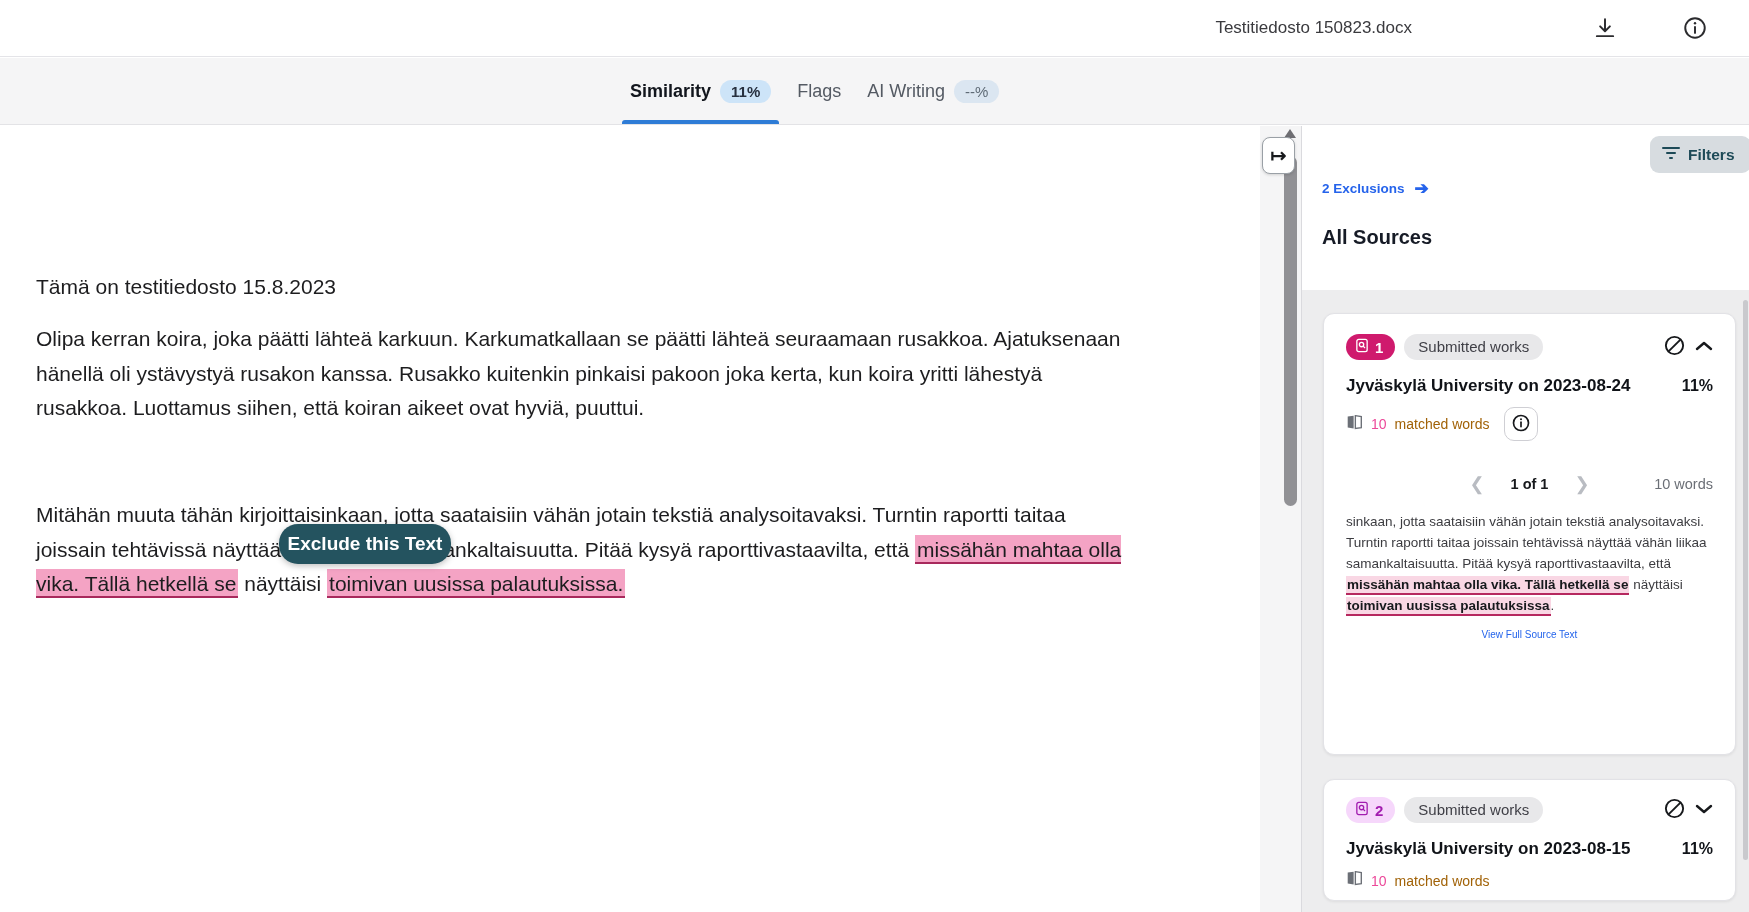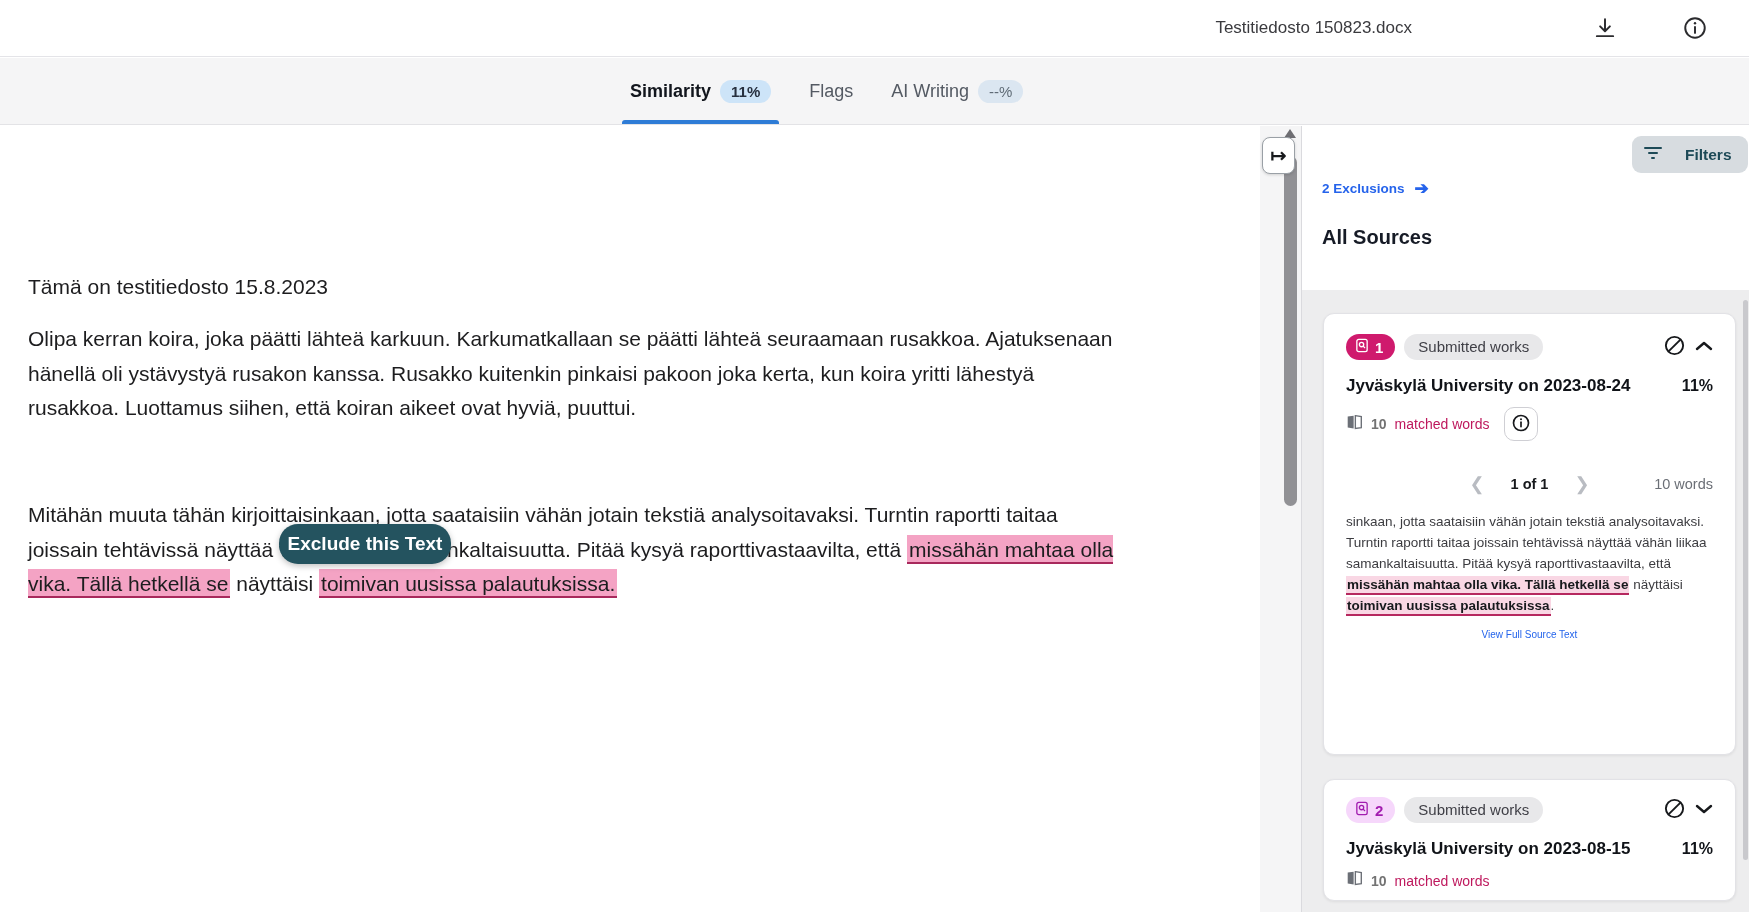--- a/index.html
+++ b/index.html
@@ -15,34 +15,34 @@
   .top-icon { position:absolute; top:14px; width:30px; height:30px; border:none;
     background:transparent; cursor:pointer; color:#2b2b2e; }
   .top-icon svg { width:26px; height:26px; }
   #dl-btn { left:1590px; }
   #info-btn { left:1680px; }
 
   
   .tabbar { position:absolute; left:0; top:58px; width:1749px; height:67px;
     background:#f5f5f6; border-bottom:1px solid #e3e3e6; }
   .tabs { position:absolute; left:630px; top:0; height:100%; display:flex;
-    gap:38px; align-items:stretch; }
+    gap:26px; align-items:stretch; }
   .tab { position:relative; display:flex; align-items:center; gap:9px;
     font-size:18px; color:#545a63; cursor:pointer; }
   .tab.active { color:#12161d; font-weight:700; }
   .tab.active::after { content:""; position:absolute; left:-8px; right:-8px;
     bottom:0; height:4px; background:#2e7cd6; border-radius:3px 3px 0 0; }
   .tab-badge { padding:3px 11px; border-radius:14px; background:#cde4f8;
     font-size:15px; font-weight:700; color:#27303f; }
   .tab-badge.muted { background:#dbe6f1; color:#5f6b76; font-weight:400; }
 
   
   .docarea { position:absolute; left:0; top:126px; width:1260px; height:786px;
     background:#fff; }
-  .doc-text { position:absolute; left:28px; width:1095px; font-size:21px;
+  .doc-text { position:absolute; left:36px; width:1095px; font-size:21px;
     line-height:34.5px; color:#1d1d1f; }
   #doc-p1 { top:144px; }
   #doc-p2 { top:196px; }
   #doc-p3 { top:372px; }
   .hl { background:#f4a3c4; border-bottom:2px solid #a8295c;
     padding:3px 2px 1px 2px; cursor:pointer; }
   .exclude-tooltip { position:absolute; left:279px; top:398px; width:172px;
     height:40px; background:#24535f; color:#fff; border:none; border-radius:19px;
     font-size:19px; font-weight:700; cursor:pointer;
     font-family:"Liberation Sans", sans-serif;
@@ -62,22 +62,22 @@
     height:37px; background:#fff; border:1px solid #9aa0a6; border-radius:8px;
     font-size:19px; font-weight:700; color:#17191c; cursor:pointer; z-index:5;
     box-shadow:0 1px 3px rgba(0,0,0,.15); }
 
   
   .panel { position:absolute; left:1301px; top:126px; width:448px; height:786px;
     background:#fff; border-left:1px solid #dadade; }
   .panel-header { position:relative; width:100%; height:164px; background:#fff; }
   .overall-title { position:absolute; left:20px; top:12px; font-size:25px;
     font-weight:700; color:#0e1116; letter-spacing:.2px; }
-  .filters-btn { position:absolute; left:330px; top:10px; height:37px;
-    padding:0 16px 0 12px; display:flex; align-items:center; gap:23px;
+  .filters-btn { position:absolute; left:348px; top:10px; height:37px;
+    padding:0 16px 0 12px; display:flex; align-items:center; gap:8px;
     background:#d7dce0; border:none; border-radius:9px; cursor:pointer;
     font-size:15.5px; font-weight:700; color:#1d4a57;
     font-family:"Liberation Sans", sans-serif; }
   .exclusions { position:absolute; left:20px; top:52px; display:flex;
     align-items:center; gap:10px; font-size:13.5px; font-weight:700;
     color:#2563eb; cursor:pointer; text-decoration:none; }
   .exclusions .arr { font-size:17px; }
   .all-sources { position:absolute; left:20px; top:78px; font-size:20px;
     font-weight:700; color:#161b26;margin-top:22px; }
   .overlap-row { position:absolute; left:20px; top:107px; width:408px;
@@ -105,22 +105,22 @@
   .type-pill { height:26px; line-height:26px; padding:0 14px; border-radius:14px;
     background:#e8e8ea; color:#3f3f46; font-size:15px; }
   .card-icon-btn { border:none; background:transparent; cursor:pointer;
     padding:0; color:#17191c; }
   .spacer { flex:1; }
   .card-row2 { display:flex; justify-content:space-between; align-items:baseline;
     margin-top:16px;gap:44px; }
   .card-title { font-size:17px; font-weight:700; color:#101318; }
   .card-pct { font-size:16px; font-weight:700; color:#101318; }
   .matched-row { display:flex; align-items:center; gap:8px; margin-top:11px; }
-  .matched-count { font-size:14px; font-weight:700; color:#737373; }
-  .matched-label { font-size:14px; color:#be185d; }
+  .matched-count { font-size:14px; font-weight:400; color:#ec4899; }
+  .matched-label { font-size:14px; color:#a16207; }
   .match-info-btn { margin-left:6px; width:34px; height:34px; border:1px solid #cfcfd4;
     border-radius:10px; background:#fff; cursor:pointer; display:flex;
     align-items:center; justify-content:center; color:#17191c; }
   .pagination { display:flex; align-items:center; margin-top:32px; }
   .pag-side { flex:1; }
   .pag-center { display:flex; align-items:center; gap:26px; }
   .pag-chevron { border:none; background:transparent; color:#b9bcc2;
     font-size:18px; cursor:pointer; padding:0; }
   .pag-label { font-size:14.5px; font-weight:700; color:#17191c; }
   .pag-words { flex:1; text-align:right; font-size:14.5px; color:#6b6f76; }

